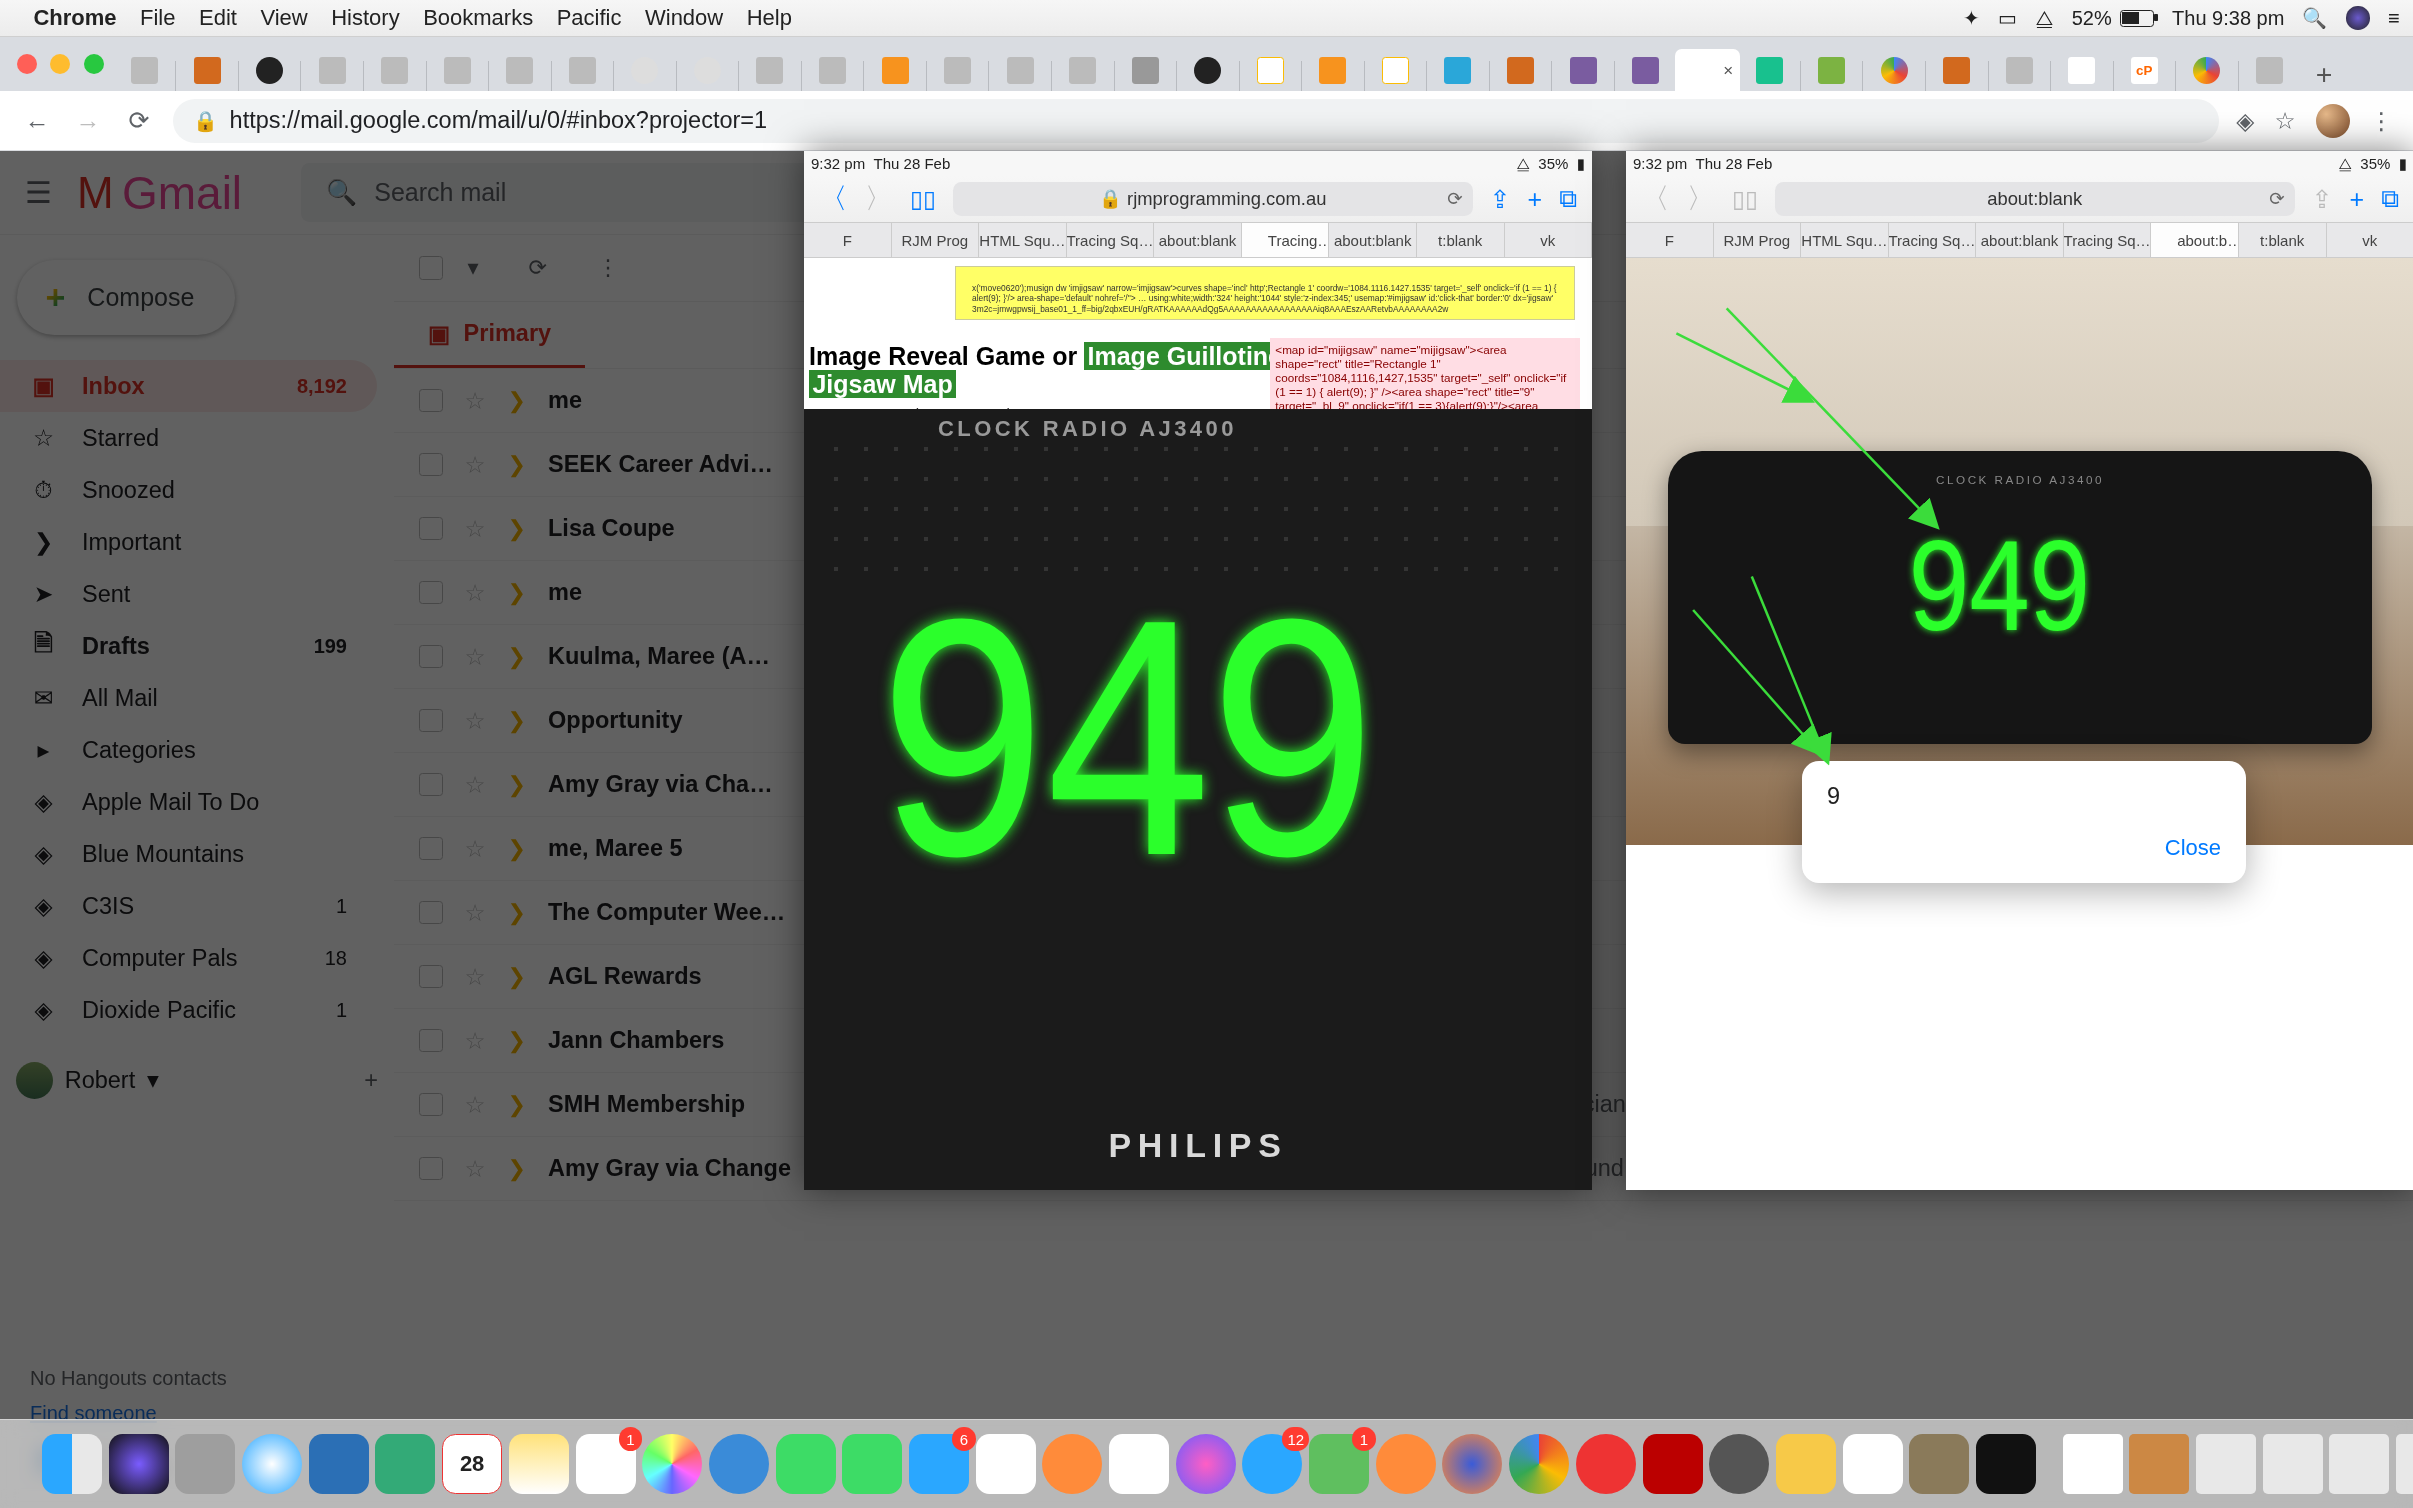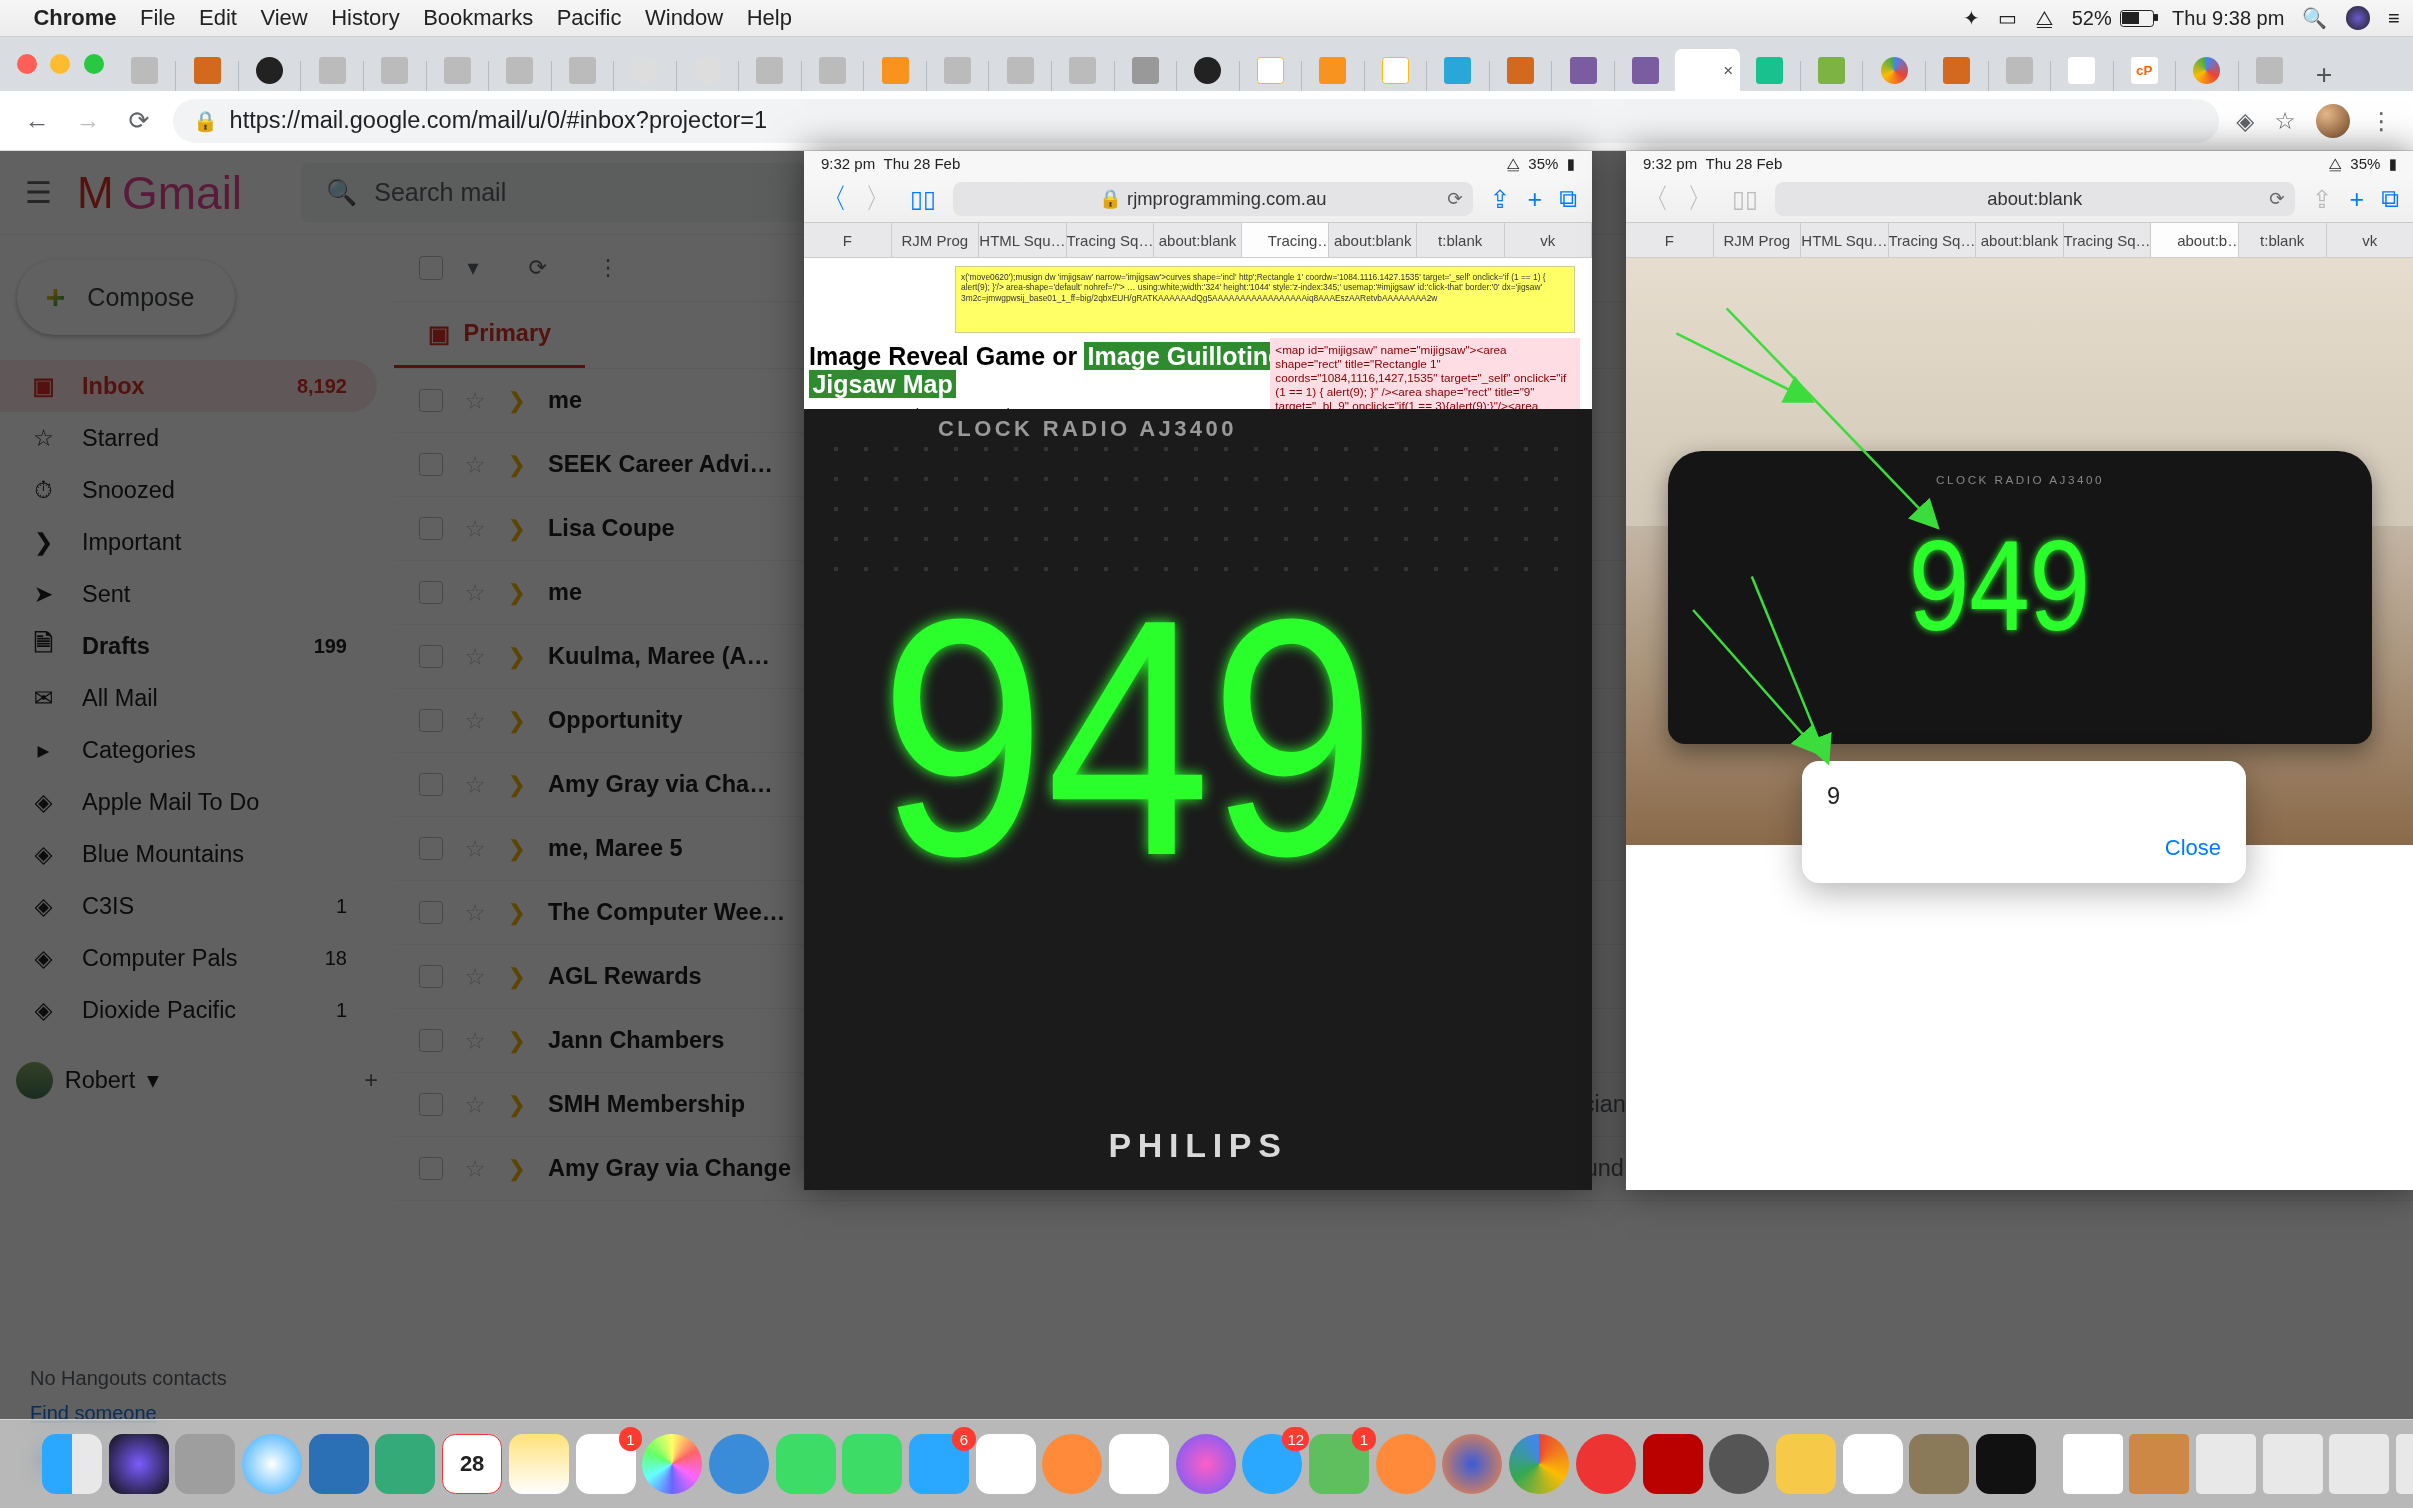--- a/index.html
+++ b/index.html
@@ -82,41 +82,41 @@
   .row .sender{width:318px;white-space:nowrap;overflow:hidden;text-overflow:ellipsis;font-weight:600;}
   .row .subj{flex:1;white-space:nowrap;overflow:hidden;text-overflow:ellipsis;color:#5f6368;}
   .row .subj b{color:#202124;font-weight:600;}
   .row .date{color:#5f6368;font-size:20px;margin-left:17px;}
 
   
   .ipad{position:absolute;top:0;width:788px;height:1039px;background:#fff;z-index:10;box-shadow:0 0 34px rgba(0,0,0,0.5);overflow:hidden;}
   .ipad.left{left:804px;}
   .ipad.right{left:1626px;}
 
-  .ipad-status{height:25px;background:#f7f7f7;display:flex;align-items:center;padding:0 17px;font-size:15px;color:#222;justify-content:space-between;}
+  .ipad-status{height:25px;background:#f7f7f7;display:flex;align-items:center;padding:0 7px;font-size:15px;color:#222;justify-content:space-between;}
   .ipad-status .r{display:flex;gap:8.4px;align-items:center;}
 
   .safari-bar{height:47px;background:linear-gradient(#f7f7f7,#efefef);display:flex;align-items:center;padding:0 15px;gap:17px;border-bottom:0.8px solid #ccc;}
   .safari-bar .nav{color:#007aff;font-size:28.5px;}
   .safari-bar .nav.dis{color:#bbb;}
   .safari-bar .book{color:#007aff;font-size:23.5px;}
   .safari-bar .book.dis{color:#bbb;}
   .safari-url{flex:1;height:34px;background:#e4e4e6;border-radius:8.4px;display:flex;align-items:center;justify-content:center;font-size:18.4px;color:#333;position:relative;}
   .safari-url .reload{position:absolute;right:10px;color:#666;}
   .safari-act{color:#007aff;font-size:25px;}
   .safari-act.dis{color:#bbb;}
 
   .safari-tabs{height:35px;background:#e8e8ea;display:flex;align-items:stretch;font-size:15px;color:#444;border-bottom:0.8px solid #ccc;overflow:hidden;}
   .safari-tabs .stab{flex:1;display:flex;align-items:center;justify-content:center;padding:0 6.7px;border-right:0.8px solid #ccc;white-space:nowrap;overflow:hidden;text-overflow:ellipsis;min-width:0;}
   .safari-tabs .stab.active{background:#fdfdfd;gap:23px;}
   .safari-tabs .stab .dot{width:10px;height:10px;border:1.7px solid #888;border-radius:50%;margin-right:5px;border-top-color:#ccc;display:inline-block;}
 
   
   .page-left{position:relative;height:calc(100% - 107px);background:#fff;}
-  .yellowbox{position:absolute;top:8.4px;left:151px;right:17px;height:67px;background:#ffff66;border:0.8px solid #cc9;font-size:8.4px;color:#333;padding:5px;overflow:hidden;line-height:1.2;}
+  .yellowbox{position:absolute;top:8.4px;left:151px;right:17px;height:54px;background:#ffff66;border:0.8px solid #cc9;font-size:8.4px;color:#333;padding:16px;overflow:hidden;line-height:1.2;}
   .title-row{position:absolute;top:84px;left:5px;font-size:25px;font-weight:700;color:#000;}
   .title-row .hl1{background:#2e8b2e;color:#fff;padding:0 3.4px;}
   .title-row2{position:absolute;top:112px;left:5px;}
   .title-row2 .hl1{background:#2e8b2e;color:#fff;padding:0 3.4px;font-size:25px;font-weight:700;}
   .pinkbox{position:absolute;top:80px;right:11.7px;width:310px;height:72px;background:#ffdde4;font-size:11.7px;color:#800;padding:5px;overflow:hidden;line-height:1.2;}
   .subline{position:absolute;top:147px;left:6.7px;font-size:15px;color:#333;}
   .subline2{position:absolute;top:176px;left:6.7px;font-size:13.4px;color:#444;}
 
   .clock-crop{position:absolute;top:151px;left:0;right:0;bottom:0;background:#1b1b1b;overflow:hidden;}
   .clock-label{position:absolute;top:6.7px;left:134px;color:#cfcfcf;font-size:22px;letter-spacing:3.4px;font-weight:600;opacity:0.7;}

